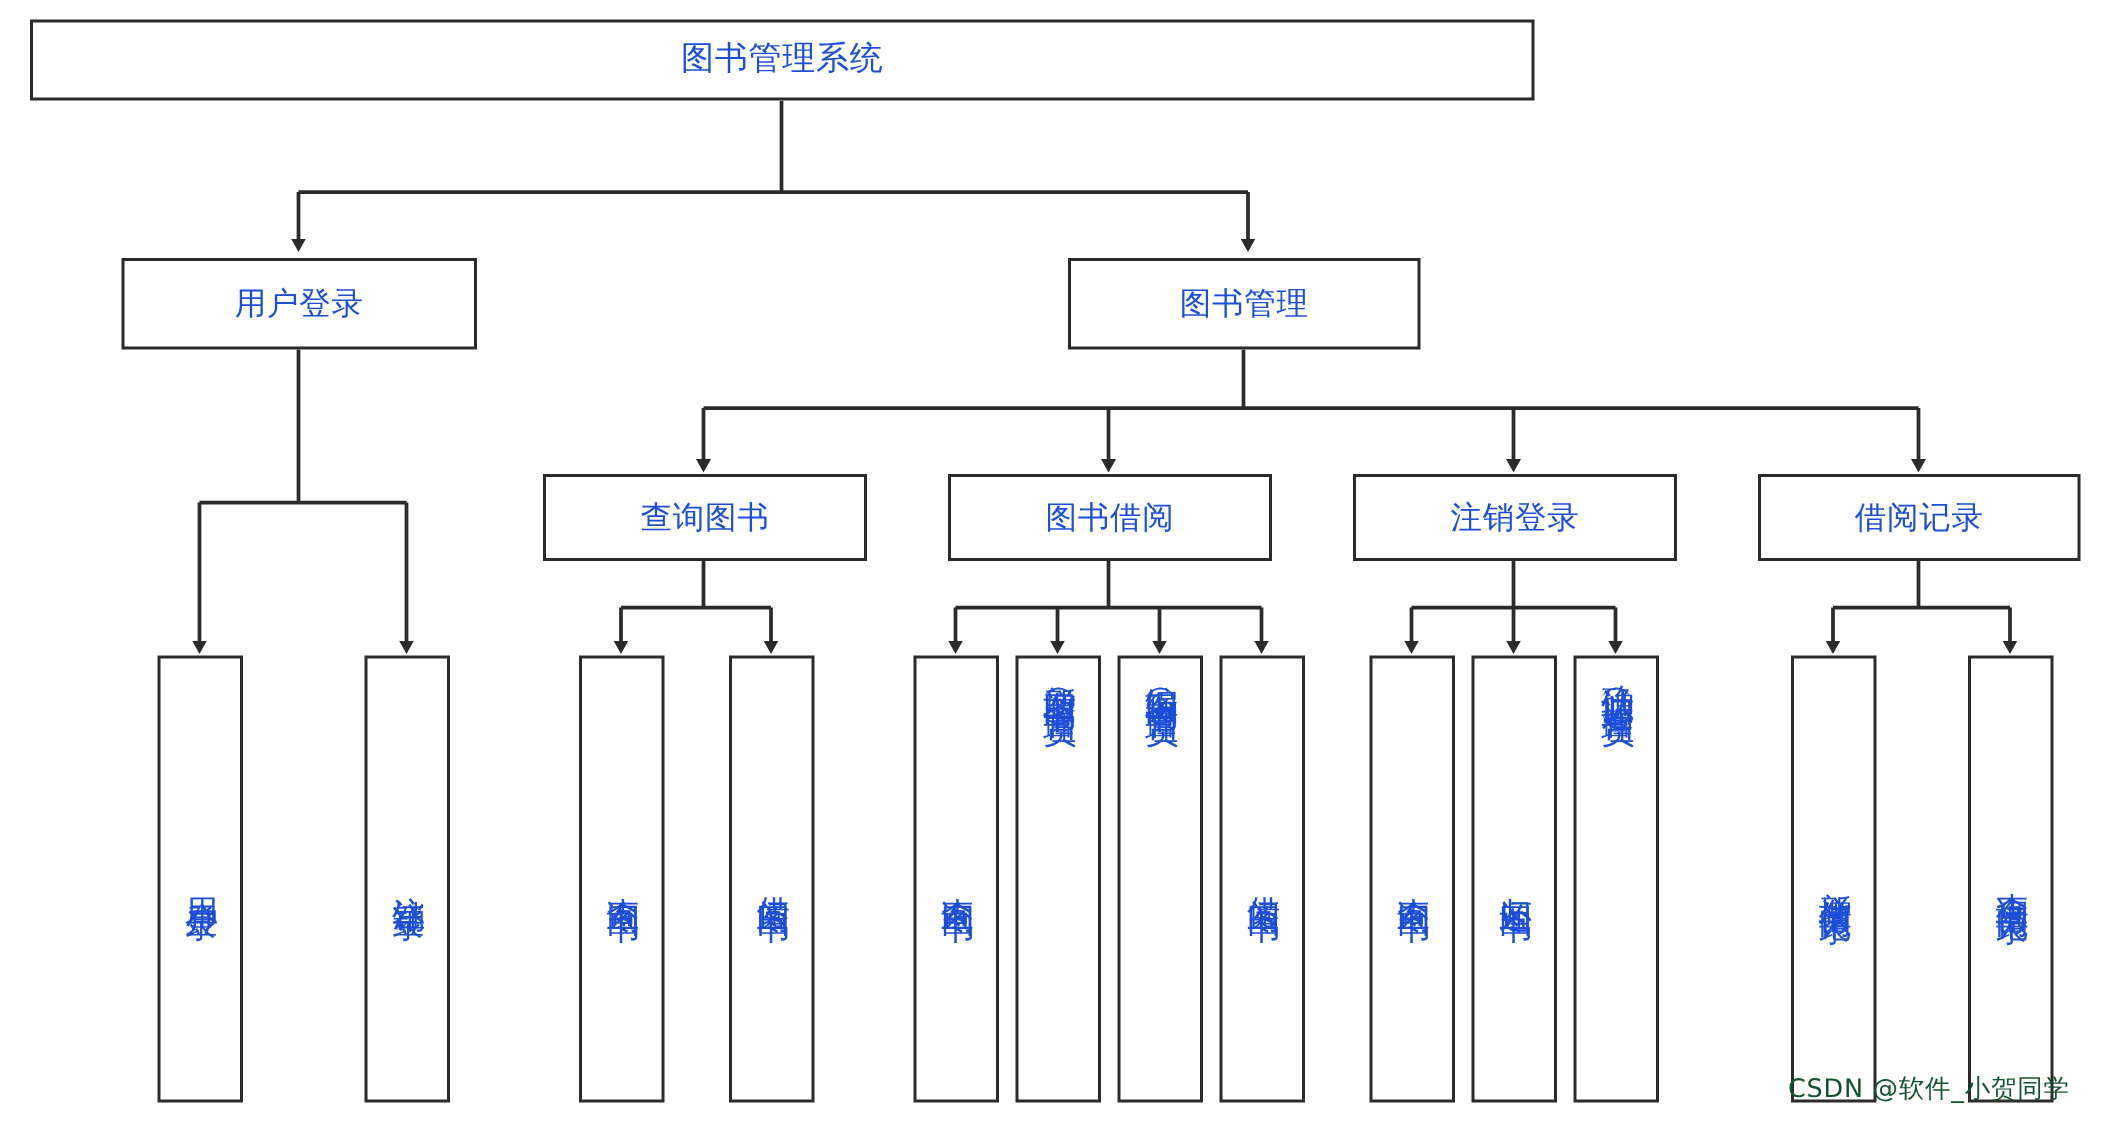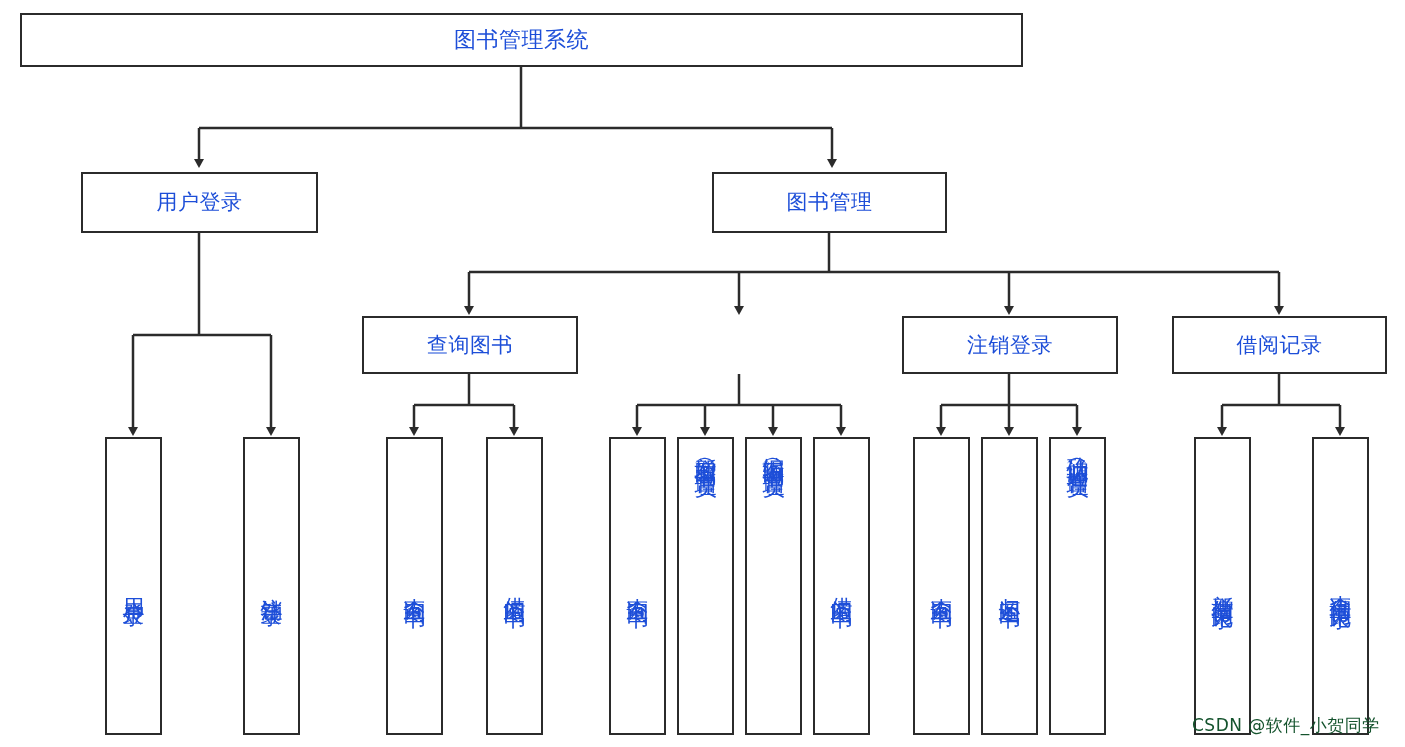--- a/index.html
+++ b/index.html
@@ -137,20 +137,23 @@
   <div class="node horiz" style="left:81px; top:172px; width:237px; height:61px;">
     <span class="lbl">用户登录</span>
   </div>
   <div class="node horiz" style="left:712px; top:172px; width:235px; height:61px;">
     <span class="lbl">图书管理</span>
   </div>
 
   <div class="node horiz" style="left:362px; top:316px; width:216px; height:58px;">
     <span class="lbl">查询图书</span>
   </div>
+  <div class="node horiz" style="left:632px; top:316px; width:216px; height:58px;">
+    <span class="lbl">图书借阅</span>
+  </div>
   <div class="node horiz" style="left:902px; top:316px; width:216px; height:58px;">
     <span class="lbl">注销登录</span>
   </div>
   <div class="node horiz" style="left:1172px; top:316px; width:215px; height:58px;">
     <span class="lbl">借阅记录</span>
   </div>
 
   <div class="node vert mid" style="left:105px; top:437px; width:57px; height:298px;">
     <span class="lbl">用户登录</span>
   </div>

